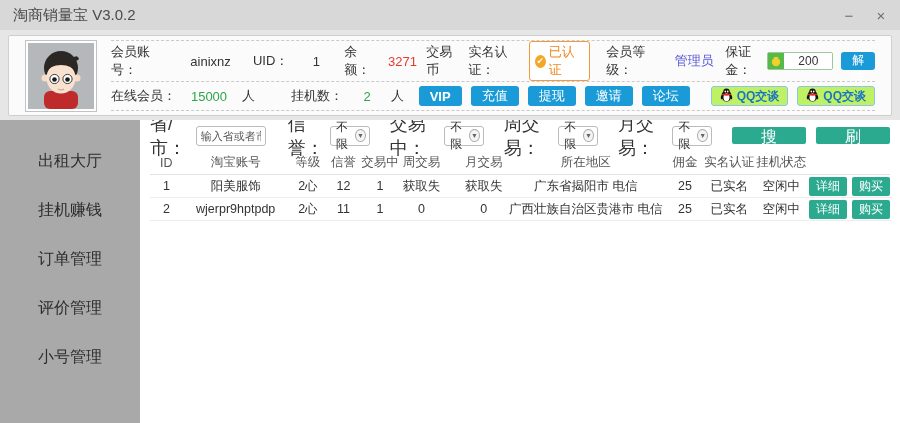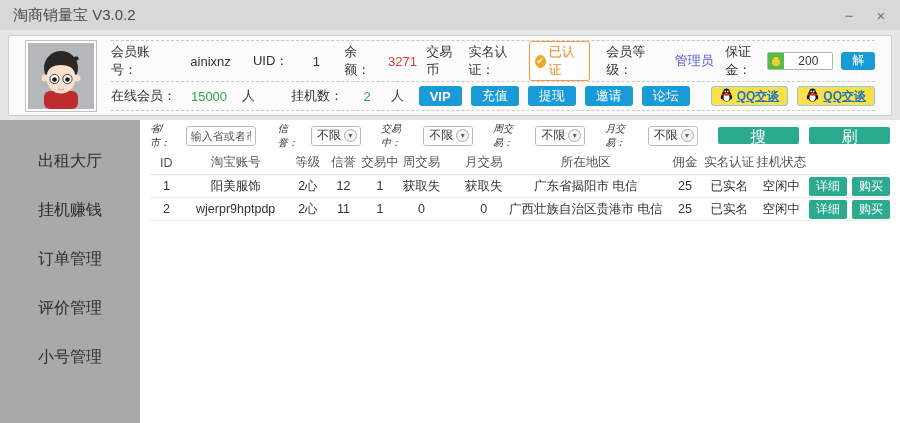--- a/index.html
+++ b/index.html
@@ -34,32 +34,32 @@
   .seal { width:13px; height:13px; border-radius:50%; background:#f5a623; color:#fff; font-size:9px; line-height:13px; text-align:center; display:inline-block; }
 
   .deposit-group { display:inline-flex; align-items:center; border:1px solid #9ec89a; background:#fff; border-radius:2px; margin-left:4px; height:18px; }
   .money-ico { width:16px; height:16px; background:#57b947; display:inline-flex; align-items:center; justify-content:center; }
   .deposit-input { width:48px; height:16px; border:none; outline:none; text-align:center; font-size:12px; color:#333; font-family:inherit; }
 
   .btn-blue { background:#1a9bd8; color:#fff; border:none; border-radius:3px; font-size:13px; height:20px; padding:0 11px; font-family:inherit; cursor:pointer; }
   .btn-blue.small { height:18px; font-size:12px; padding:0 8px; margin-left:8px; }
   .btn-blue.bold { font-weight:bold; }
   .hbtns { display:flex; gap:9px; margin-left:auto; align-items:center; }
-  .btn-qq { display:inline-flex; align-items:center; gap:4px; background:#fde047; border:1px solid #8fc3e8; color:#1b74c2; font-weight:bold; border-radius:3px; height:20px; padding:0 8px; font-size:12px; font-family:inherit; cursor:pointer;text-decoration:underline; }
+  .btn-qq { display:inline-flex; align-items:center; gap:4px; background:#bef264; border:1px solid #8fc3e8; color:#1b74c2; font-weight:bold; border-radius:3px; height:20px; padding:0 8px; font-size:12px; font-family:inherit; cursor:pointer; }
   .qq-gap { margin-left:12px; }
 
   
   .main { flex:1; display:flex; }
   .sidebar { width:140px; background:#a9a9a9; flex:0 0 auto; padding-top:16px; }
   .side-item { height:49px; line-height:49px; text-align:center; font-size:16px; color:#2d2d2d; cursor:pointer; }
   .content { flex:1; background:#fff; overflow:hidden; }
 
   
   .filterbar { height:31px; display:flex; align-items:center; padding:0 10px 0 10px; gap:6px; }
-  .filterbar .flab { font-size:10px; color:#333;font-style:italic; }
+  .filterbar .flab { font-size:18px; color:#333; }
   .prov-input { width:70px; height:20px; border:1px solid #bbb; border-radius:3px; font-size:11px; padding:0 4px; color:#444; outline:none; font-family:inherit; }
   .prov-input::placeholder { color:#555; opacity:1; }
   .dd { display:inline-flex; align-items:center; justify-content:space-between; width:54px; height:20px; border:1px solid #bbb; border-radius:3px; background:#fff; padding:0 3px 0 5px; cursor:pointer; margin-right:14px; }
   .dd .dd-txt { font-size:12px; color:#333; }
   .dd .dd-circ { width:13px; height:13px; border:1px solid #aaa; border-radius:50%; font-size:7px; color:#666; display:inline-flex; align-items:center; justify-content:center; background:#f4f4f4; }
   .btn-teal { background:#2caa90; color:#fff; border:none; border-radius:2px; height:17px; padding:0 29px; font-size:16px; font-family:inherit; cursor:pointer; }
   .fbtns { margin-left:auto; display:flex; gap:10px; }
 
   
   .tbl { padding:0 10px; }

